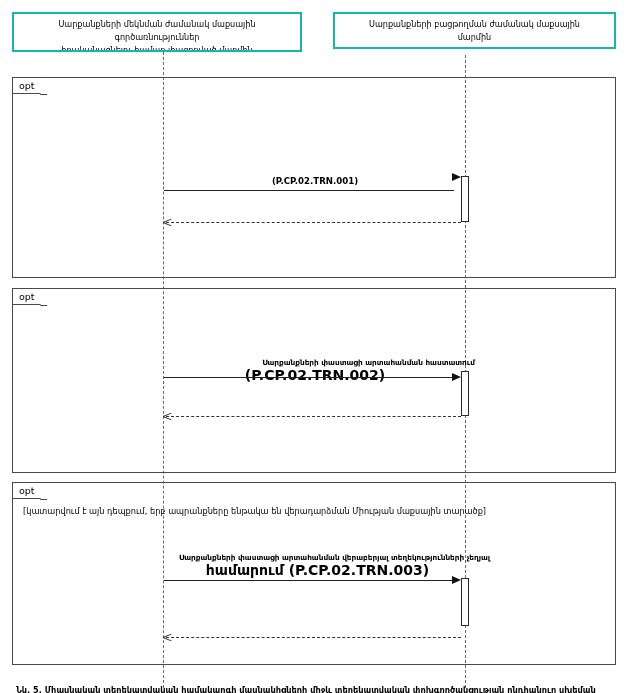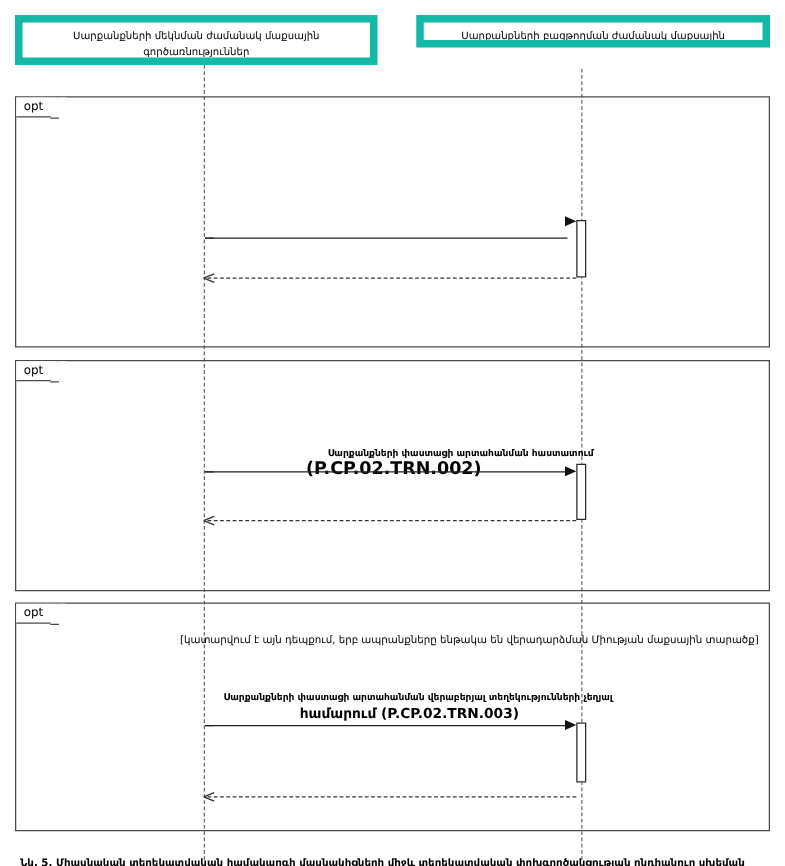--- a/index.html
+++ b/index.html
@@ -20,39 +20,39 @@
     position: absolute;
     left: 0; top: 0;
     width: 628px;
     height: 693px;
   }
 
   
   .participant {
     position: absolute;
     box-sizing: border-box;
-    border: 6px solid #14b8a6;
+    border: 2px solid #14b8a6;
     background: #ffffff;
     text-align: center;
     font-size: 8.1px;
     line-height: 13px;
     padding: 4px 6px 0 6px;
     overflow: hidden;
   }
   #participant-left {
     left: 12px;
     top: 12px;
     width: 290px;
     height: 40px;
   }
   #participant-right {
     left: 333px;
     top: 12px;
     width: 283px;
-    height: 26px;
+    height: 37px;
   }
   .participant .pname {
     display: block;
   }
 
   
   .lifeline {
     position: absolute;
     width: 0;
     border-left: 1px dashed #ararara;
@@ -68,21 +68,20 @@
     top: 55px;
     height: 633px;
   }
 
   
   .fragment {
     position: absolute;
     box-sizing: border-box;
     border: 1px solid #4a4a4a;
     background: transparent;
-    text-align: right;
   }
   #fragment-1 { left: 12px; top: 77px; width: 604px; height: 201px; }
   #fragment-2 { left: 12px; top: 288px; width: 604px; height: 185px; }
   #fragment-3 { left: 12px; top: 482px; width: 604px; height: 183px; }
 
   .frag-tab {
     position: absolute;
     left: 0;
     top: 0;
     height: 16px;
@@ -197,33 +196,36 @@
     height: 9px;
   }
 </style>
 </head>
 <body>
 
 <div class="canvas">
 
   <div class="participant" id="participant-left">
     <span class="pname">Սարքանքների մեկնման ժամանակ մաքսային գործառնություններ</span>
+    <span class="pname">իրականացնելու համար լիազորված մարմին</span>
   </div>
 
   <div class="participant" id="participant-right">
     <span class="pname">Սարքանքների բացթողման ժամանակ մաքսային</span>
+    <span class="pname">մարմին</span>
   </div>
 
   <div class="lifeline" id="lifeline-left"></div>
   <div class="lifeline" id="lifeline-right"></div>
 
   <div class="fragment" id="fragment-1">
     <div class="frag-tab">opt</div>
   </div>
 
+  <div class="msg-label" style="left:155px; top:176px; width:320px; font-size:8.6px;">(P.CP.02.TRN.001)</div>
 
   <div class="lifeline-tick" style="left:164px; top:190px;"></div>
   <div class="call-line" style="left:164px; top:190px; width:290px;"></div>
   <div class="call-head" style="left:452px; top:173px;"></div>
   <div class="activation" style="left:461px; top:176px; height:46px;"></div>
 
   <div class="reply-line" style="left:166px; top:222px; width:295px;"></div>
   <div class="reply-head" style="left:163px; top:218px;"></div>
 
   <div class="fragment" id="fragment-2">
@@ -240,21 +242,21 @@
 
   <div class="reply-line" style="left:166px; top:416px; width:295px;"></div>
   <div class="reply-head" style="left:163px; top:412px;"></div>
 
   <div class="fragment" id="fragment-3">
     <div class="frag-tab">opt</div>
     <div class="frag-guard">[կատարվում է այն դեպքում, երբ ապրանքները ենթակա են վերադարձման Միության մաքսային տարածք]</div>
   </div>
 
   <div class="msg-label" style="left:162px; top:552px; width:345px;">Սարքանքների փաստացի արտահանման վերաբերյալ տեղեկությունների չեղյալ</div>
-  <div class="msg-label" style="left:155px; top:565px; width:345px; font-size:11px;">համարում (P.CP.02.TRN.003)</div>
+  <div class="msg-label" style="left:145px; top:565px; width:345px; font-size:14px;">համարում (P.CP.02.TRN.003)</div>
 
   <div class="lifeline-tick" style="left:164px; top:580px;"></div>
   <div class="call-line" style="left:164px; top:580px; width:290px;"></div>
   <div class="call-head" style="left:452px; top:576px;"></div>
   <div class="activation" style="left:461px; top:578px; height:48px;"></div>
 
   <div class="reply-line" style="left:166px; top:637px; width:295px;"></div>
   <div class="reply-head" style="left:163px; top:633px;"></div>
 
   <div id="caption">Նկ. 5. Միասնական տեղեկատվական համակարգի մասնակիցների միջև տեղեկատվական փոխգործակցության ընդհանուր սխեման</div>

